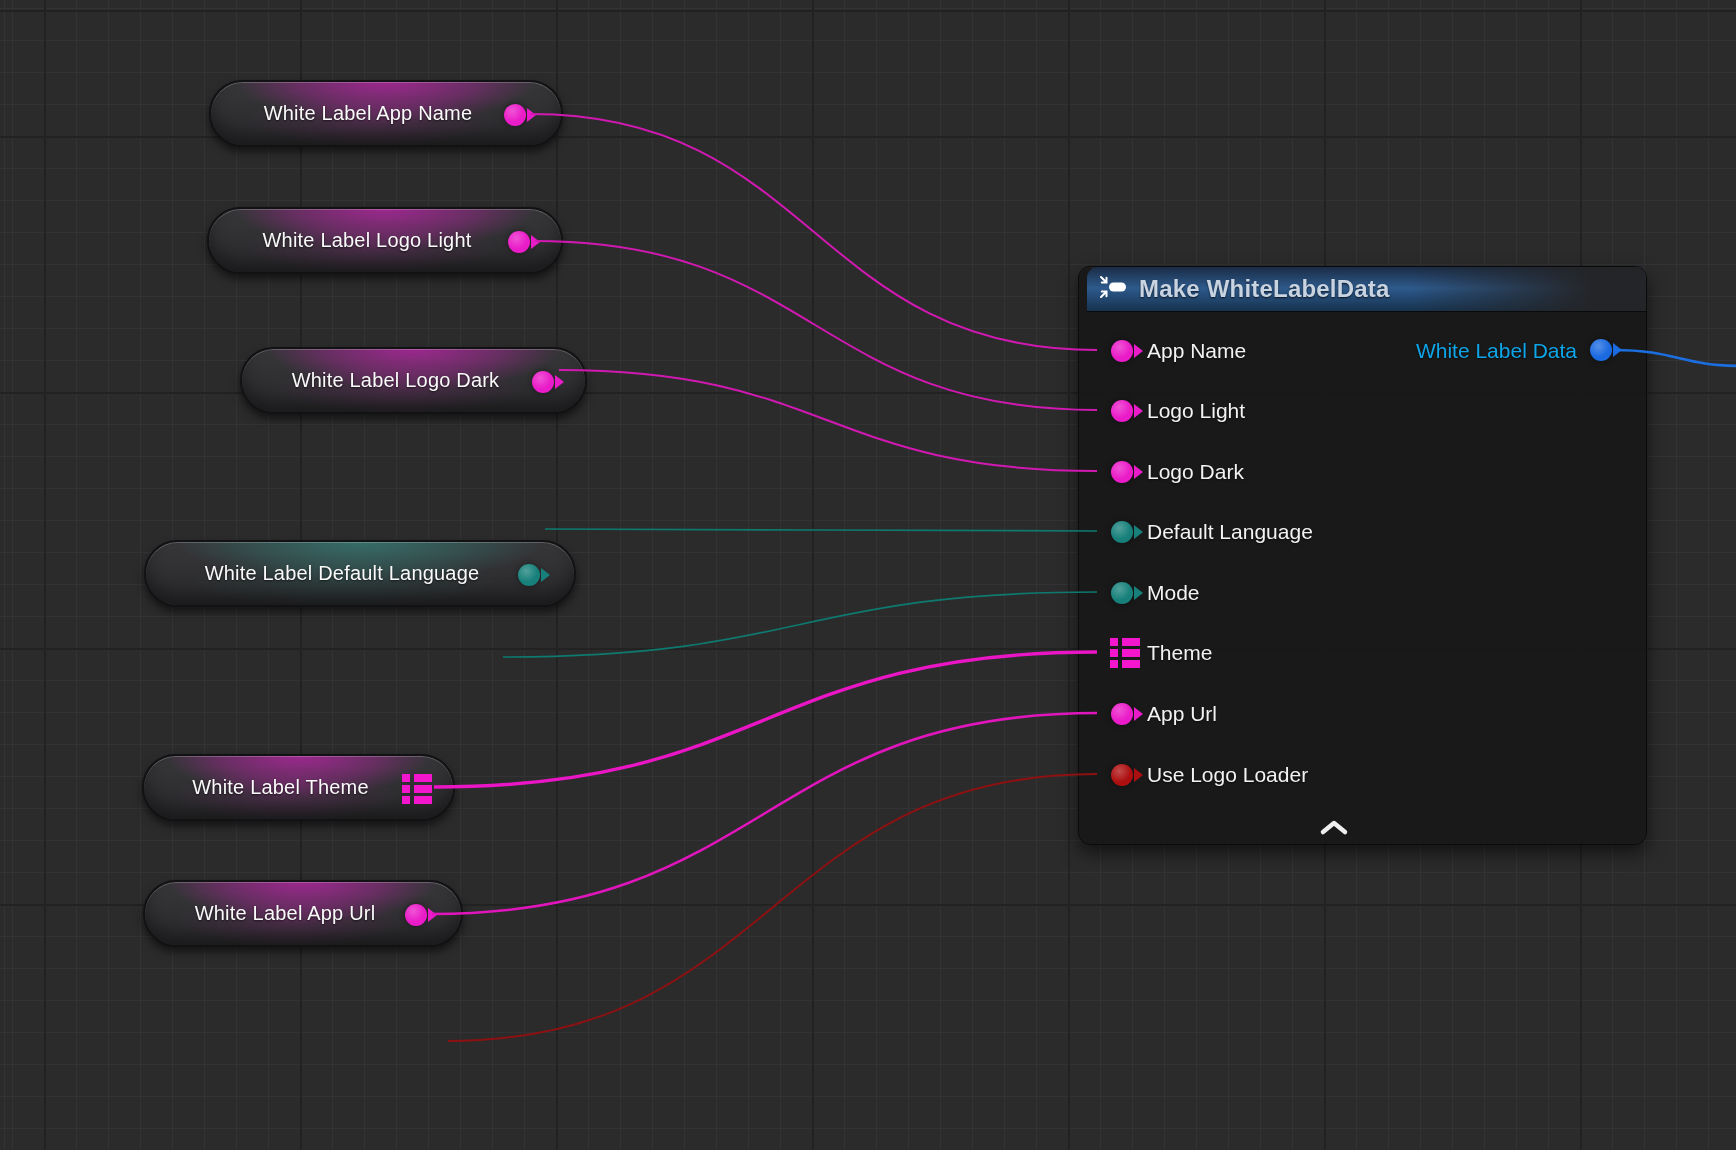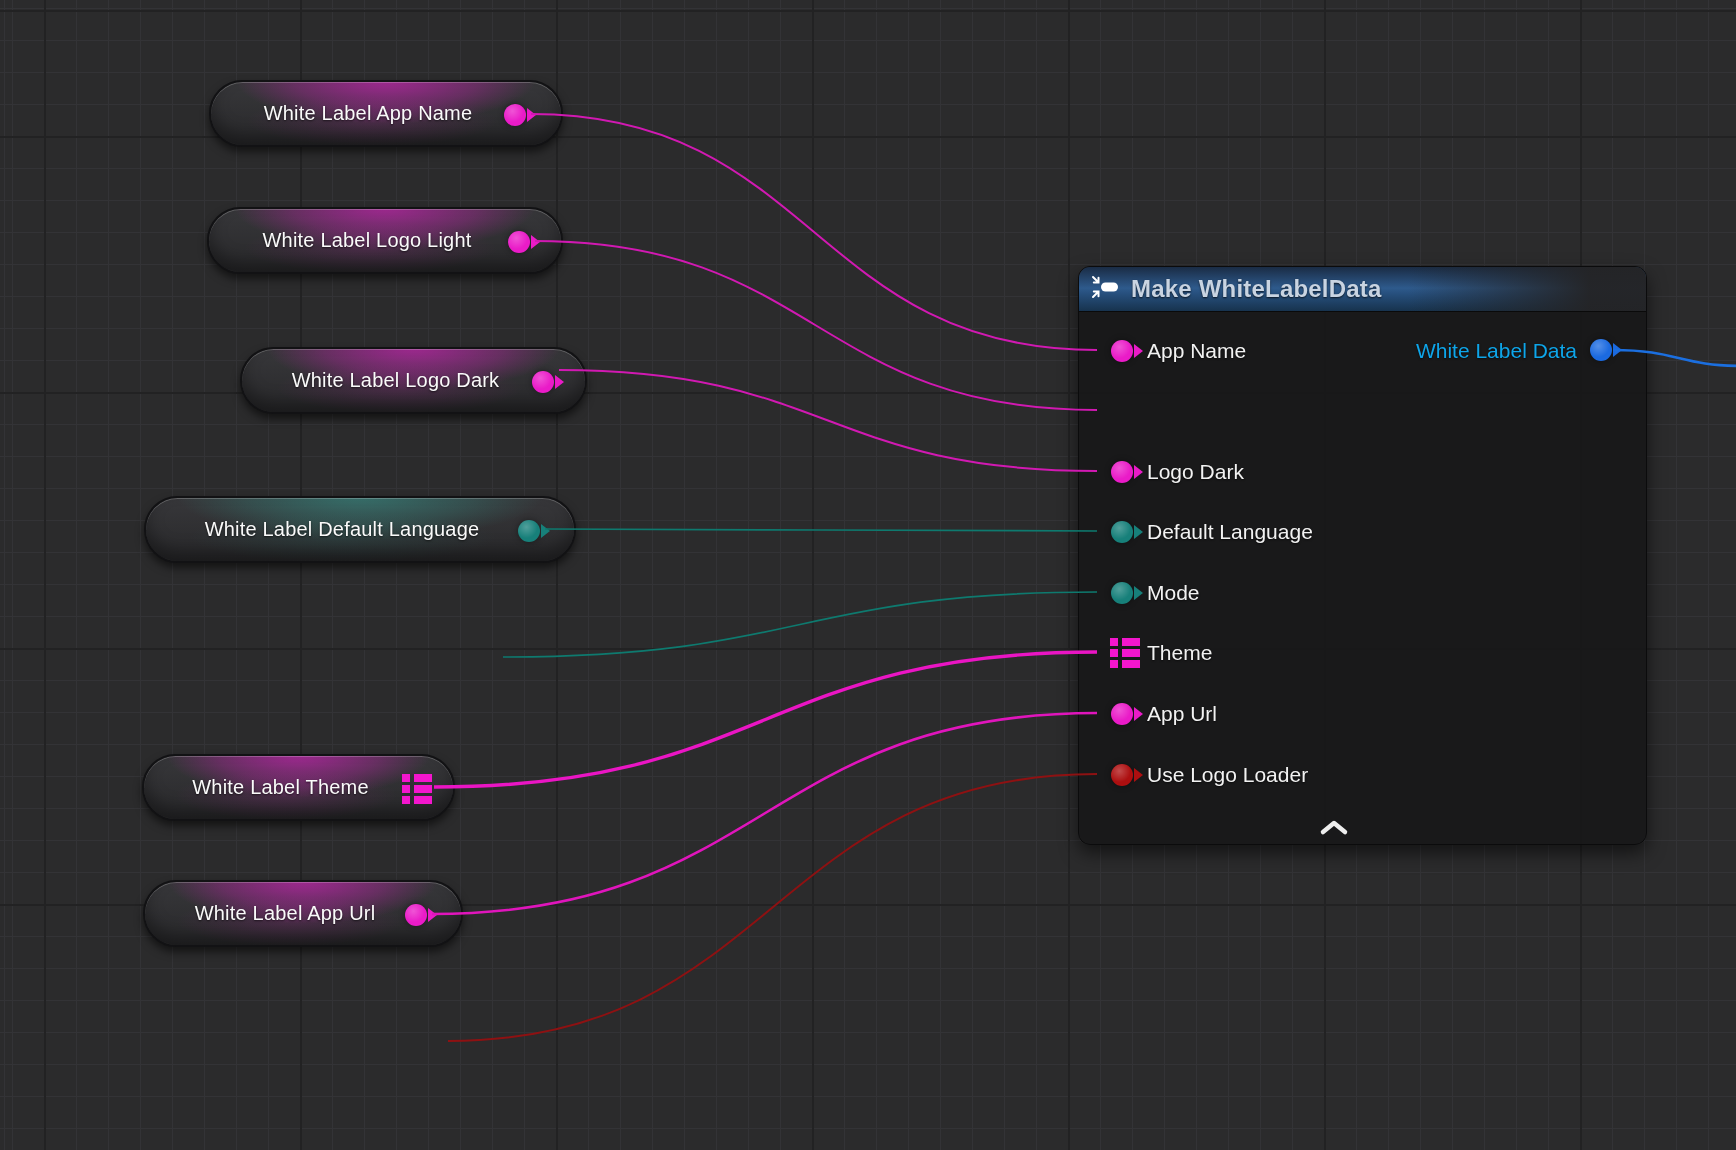--- a/index.html
+++ b/index.html
@@ -31,20 +31,21 @@
     background-image:
       radial-gradient(58% 95% at 50% -4%, rgba(216,34,192,.68) 0%, rgba(216,34,192,.30) 46%, rgba(216,34,192,0) 74%),
       radial-gradient(45% 50% at 46% 62%, rgba(190,40,170,.20) 0%, rgba(190,40,170,0) 80%),
       linear-gradient(180deg,#37373a,#28282a);
   }
   .getter.glow-teal{
     background-image:
       radial-gradient(58% 95% at 50% -4%, rgba(55,150,140,.62) 0%, rgba(55,150,140,.26) 46%, rgba(55,150,140,0) 74%),
       radial-gradient(45% 50% at 46% 62%, rgba(45,130,120,.18) 0%, rgba(45,130,120,0) 80%),
       linear-gradient(180deg,#37373a,#28282a);
+    margin-top: 44px;
   }
   .getter.glow-red{
     background-image:
       radial-gradient(58% 95% at 50% -4%, rgba(170,35,35,.60) 0%, rgba(170,35,35,.25) 46%, rgba(170,35,35,0) 74%),
       radial-gradient(45% 50% at 46% 62%, rgba(150,35,35,.18) 0%, rgba(150,35,35,0) 80%),
       linear-gradient(180deg,#37373a,#28282a);
   }
   .getter-label{
     position:absolute;left:26px;right:62px;top:0;bottom:0;
     display:flex;align-items:center;justify-content:center;
@@ -70,21 +71,21 @@
   .make-node{
     position:absolute;
     background:rgba(24,24,25,.95);
     border:1px solid #0b0b0c;
     border-radius:12px;
     box-shadow:0 8px 18px rgba(0,0,0,.55), inset 0 1px 0 rgba(255,255,255,.05);
     box-sizing:border-box;
     z-index:2;
   }
   .make-title{
-    position:absolute;left:0;top:0;right:0;
+    position:absolute;left:8px;top:0;right:0;
     border-radius:11px 11px 0 0;
     border-bottom:1px solid #0a0a0a;
     background-image:
       linear-gradient(90deg, rgba(36,36,38,0) 58%, rgba(36,36,38,.97) 90%),
       linear-gradient(180deg,#1a2c45 0%, #2e5a8c 48%, #27507e 60%, #17334e 100%);
     display:flex;align-items:center;
   }
   .make-title-icon{margin-left:12px;flex:0 0 auto;display:block;}
   .make-title-text{
     margin-left:12px;color:#c9d4e2;font-size:24px;font-weight:bold;
@@ -163,20 +164,27 @@
             <rect x="10" y="7.5" width="17" height="9" rx="4.5" fill="#ffffff"></rect>
           </svg></span>
         <span class="make-title-text">Make WhiteLabelData</span>
       </div>
       <div class="pin-row" style="top: 54px; width: 320px;">
         <div class="pin" style="left: 19px; top: 19px;">
           <span class="pin-circle" style="background: radial-gradient(circle at 38% 32%, rgba(255, 255, 255, 0.25), rgba(255, 255, 255, 0) 55%), rgb(234, 27, 200);"></span>
           <span class="pin-arrow" style="border-left-color: rgb(234, 27, 200);"></span>
         </div>
         <span class="row-label">App Name</span>
+      </div>
+      <div class="pin-row" style="top: 114px; width: 320px;">
+        <div class="pin" style="left: 19px; top: 19px;">
+          <span class="pin-circle" style="background: radial-gradient(circle at 38% 32%, rgba(255, 255, 255, 0.25), rgba(255, 255, 255, 0) 55%), rgb(234, 27, 200);"></span>
+          <span class="pin-arrow" style="border-left-color: rgb(234, 27, 200);"></span>
+        </div>
+        <span class="row-label">Logo Light</span>
       </div>
       <div class="pin-row" style="top: 175px; width: 320px;">
         <div class="pin" style="left: 19px; top: 19px;">
           <span class="pin-circle" style="background: radial-gradient(circle at 38% 32%, rgba(255, 255, 255, 0.25), rgba(255, 255, 255, 0) 55%), rgb(234, 27, 200);"></span>
           <span class="pin-arrow" style="border-left-color: rgb(234, 27, 200);"></span>
         </div>
         <span class="row-label">Logo Dark</span>
       </div>
       <div class="pin-row" style="top: 235px; width: 320px;">
         <div class="pin" style="left: 19px; top: 19px;">

